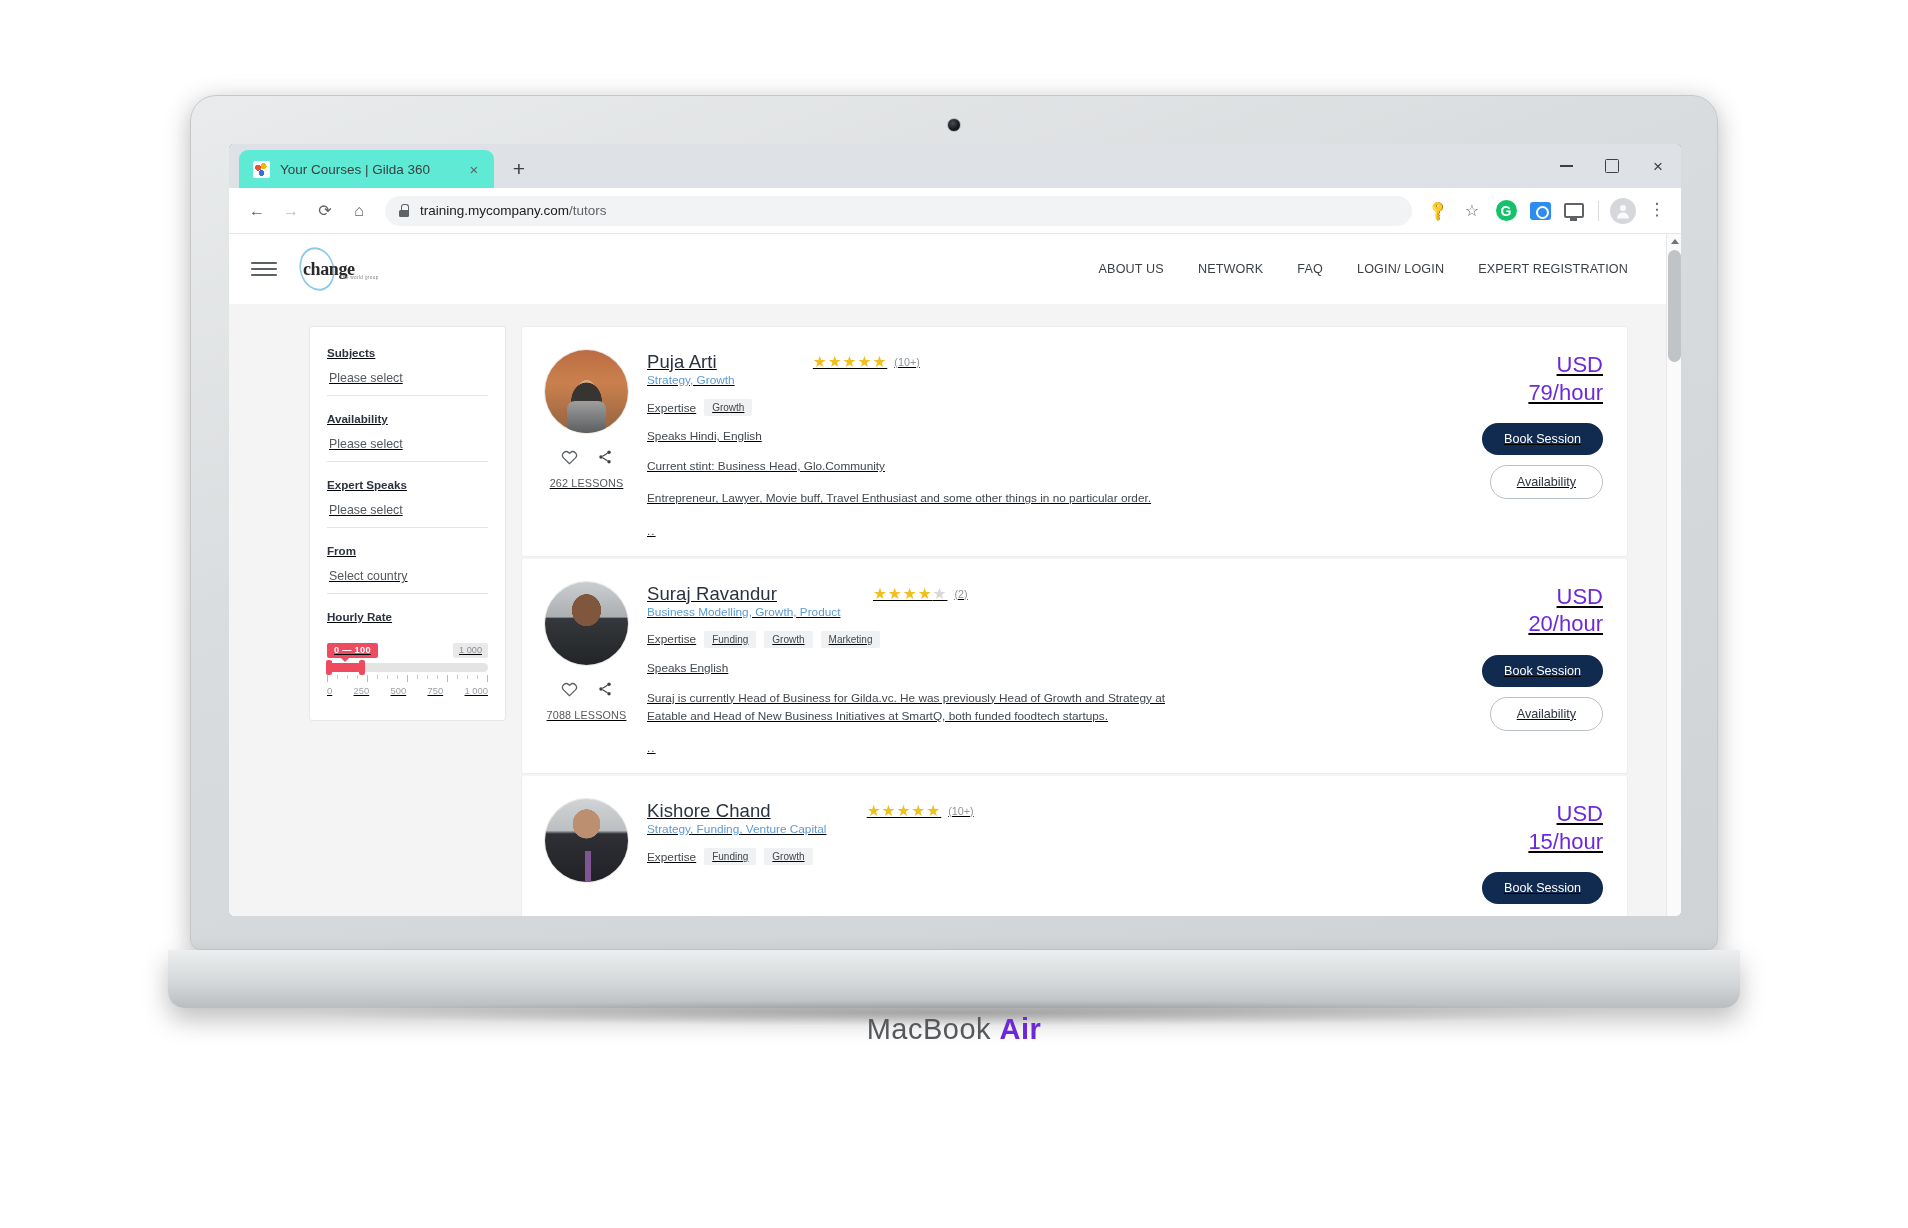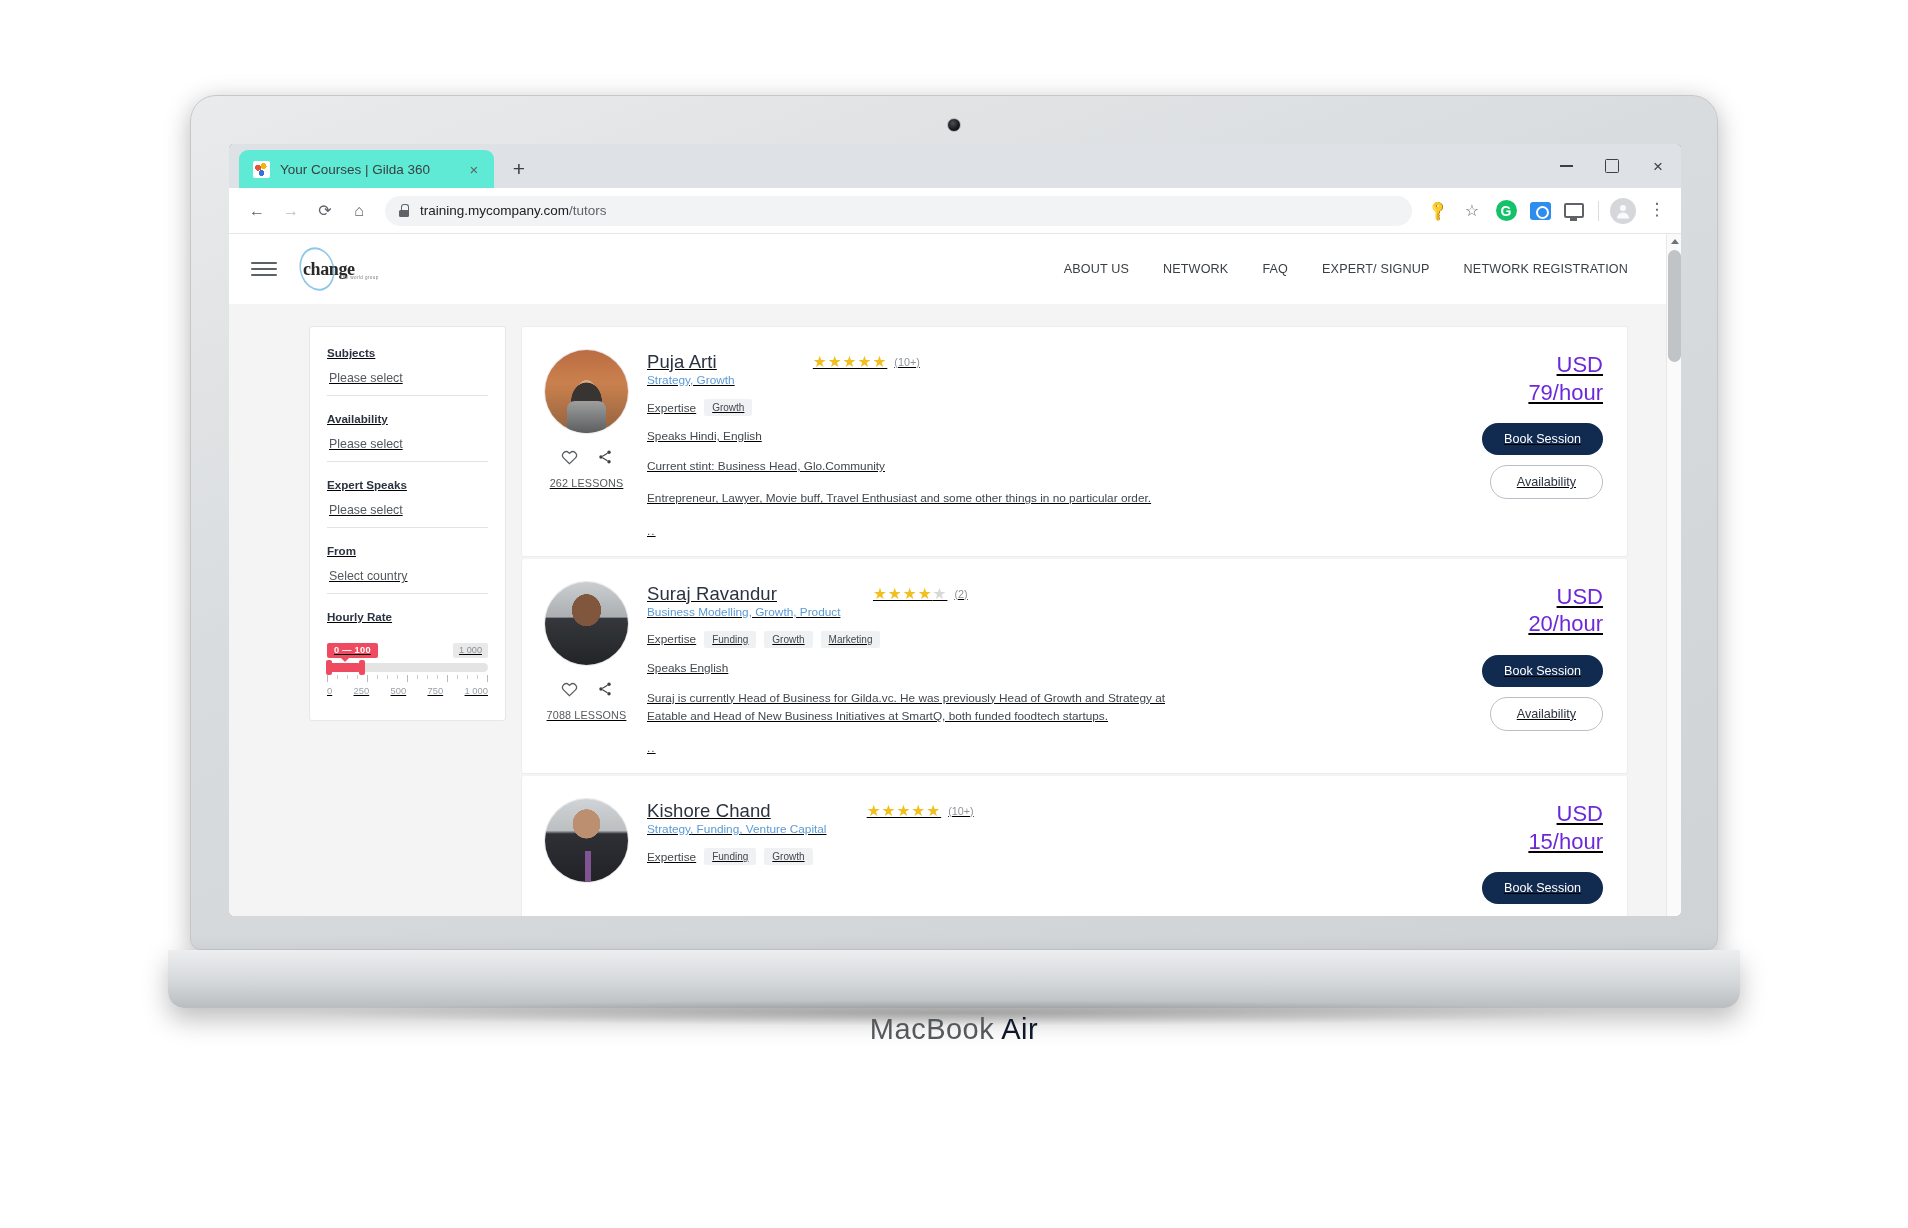--- a/index.html
+++ b/index.html
@@ -59,21 +59,21 @@
     position: absolute;
     left: 0; top: 918px;
     width: 1528px;
     text-align: center;
     font-size: 29px;
     letter-spacing: .5px;
     color: #6d7174;
     font-family: "Liberation Sans", sans-serif;
   }
   .macbook-label b { font-weight: 400; color: #55595c; }
-  .macbook-label i { font-style: normal; font-weight: 400; color: #0f172a; }
+  .macbook-label i { font-style: normal; font-weight: 700; color: #6d28d9; }
   .foot-shadow {
     position: absolute;
     left: 100px; top: 905px;
     width: 1328px; height: 26px;
     background: radial-gradient(ellipse at center, rgba(0,0,0,.22) 0%, rgba(0,0,0,0) 70%);
   }
 
   
   #browser {
     position: absolute;
@@ -548,22 +548,22 @@
               </div>
               <div class="logo">
                 <div class="logo-ellipse"></div>
                 <div class="logo-word">change</div>
                 <div class="logo-sub">the world group</div>
               </div>
               <div class="site-nav">
                 <a class="nav-link">ABOUT US</a>
                 <a class="nav-link">NETWORK</a>
                 <a class="nav-link">FAQ</a>
-                <a class="nav-link">EXPERT/ SIGNUP</a>
-                <a class="nav-link">NETWORK REGISTRATION</a>
+                <a class="nav-link">LOGIN/ LOGIN</a>
+                <a class="nav-link">EXPERT REGISTRATION</a>
               </div>
             </div>
 
             <div class="content">
 
               <aside class="filters">
                 <div class="f-group">
                   <div class="f-label">Subjects</div>
                   <div class="f-select">Please select</div>
                 </div>

